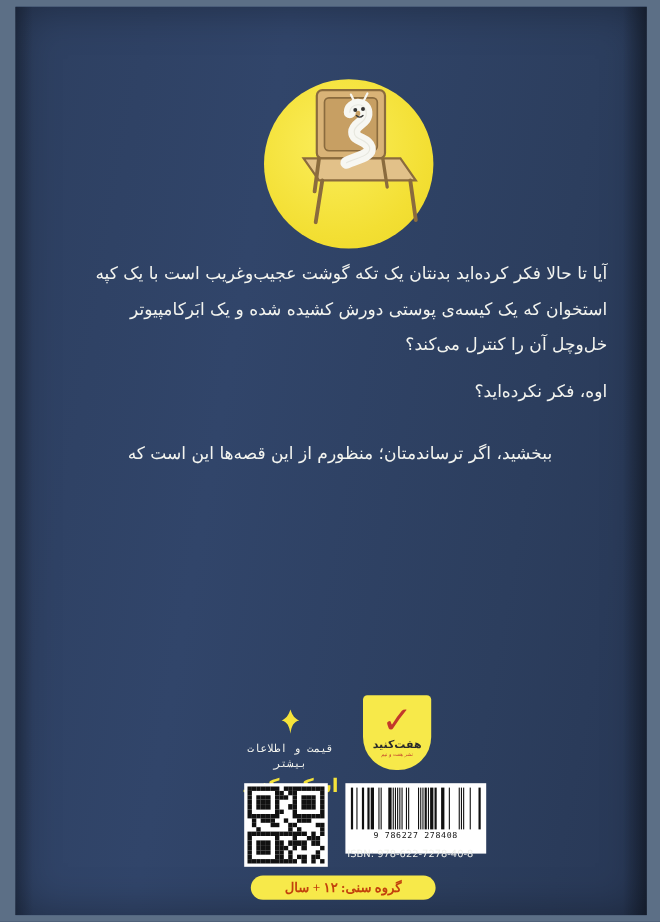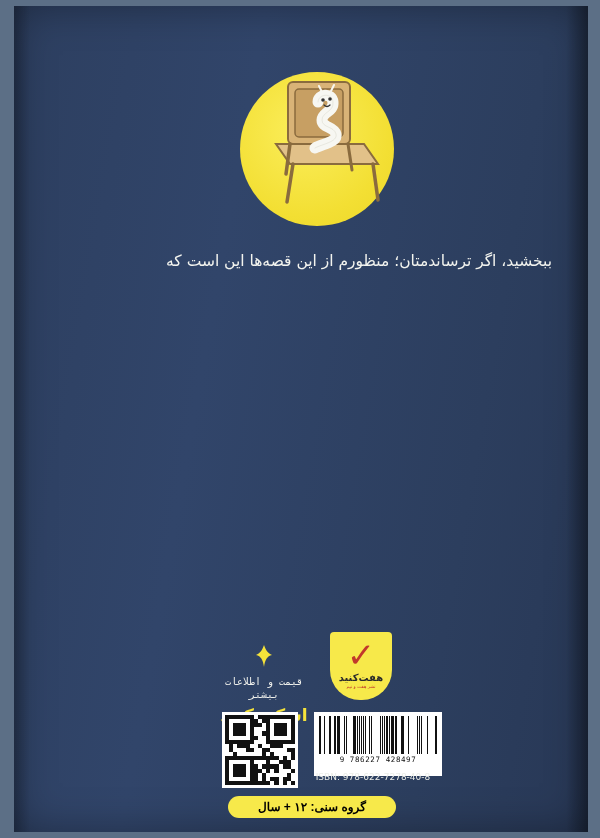--- a/index.html
+++ b/index.html
@@ -83,21 +83,21 @@
     direction: rtl;
     text-align: right;
     color: #f3f4ef;
     font-family: "DejaVu Sans", sans-serif;
     font-size: 15.5px;
     line-height: 2.05;
     letter-spacing: 0.1px;
   }
   .blurb .p1 { display: block; }
   .blurb .p2 { display: block; margin-top: 12px; }
-  .blurb .p3 { display: block; margin-top: 12px; }
+  .blurb .p3 { display: block; margin-top: 24px; text-align: center; }
   .blurb .bold-line {
     display: block;
     font-weight: bold;
     font-size: 18px;
     margin-top: 2px;
     letter-spacing: 0.4px;
   }
 
   
   .scan-block {
@@ -217,27 +217,27 @@
   }
 
   .age-pill {
     position: absolute;
     left: 214px;
     top: 790px;
     width: 168px;
     height: 22px;
     background: #f7e94a;
     border-radius: 11px;
-    color: #000000;
+    color: #c2410c;
     font-size: 12px;
     font-weight: bold;
     text-align: center;
     line-height: 22px;
     direction: rtl;
-    font-family: Liberation Sans, sans-serif;
+    font-family: Liberation Serif, serif;
   }
 </style>
 </head>
 <body>
 
 <div id="page">
   <div class="scan-edge"></div>
 
   <div class="book-cover">
     <div class="left-shade"></div>
@@ -261,20 +261,22 @@
 
       <circle cx="63" cy="22" r="1.8" fill="#333"></circle>
       <circle cx="70" cy="21" r="1.8" fill="#333"></circle>
       <path d="M64 27 q3 3 6 0" stroke="#333" stroke-width="1.2" fill="none" stroke-linecap="round"></path>
 
       <path d="M62 14 L59 8" stroke="#f7f7f2" stroke-width="2" stroke-linecap="round"></path>
       <path d="M71 13 L74 7" stroke="#f7f7f2" stroke-width="2" stroke-linecap="round"></path>
     </svg>
 
     <div class="blurb">
+      <span class="p1">آیا تا حالا فکر کرده‌اید بدنتان یک تکه گوشت عجیب‌وغریب است با یک کپه استخوان که یک کیسه‌ی پوستی دورش کشیده شده و یک ابَرکامپیوتر خل‌وچل آن را کنترل می‌کند؟</span>
+      <span class="p2">اوه، فکر نکرده‌اید؟</span>
       <span class="p3">ببخشید، اگر ترساندمتان؛ منظورم از این قصه‌ها این است که</span>
     </div>
 
     <div class="scan-block">
       <svg class="scan-arrow" viewBox="0 0 22 24">
         <path d="M11 1 C13 7 15 9 19 11 C14 12 12 16 11 23 C10 16 8 12 3 11 C7 9 9 7 11 1 Z" fill="#f5e33a"></path>
       </svg>
       <div class="scan-price">قیمت و اطلاعات بیشتر</div>
       <div class="scan-call">اسکن کنید</div>
     </div>
@@ -621,19 +623,19 @@
           <span style="width: 1.1px;"></span>
           <span style="width: 1.1px;"></span>
           <span style="width: 1.1px;"></span>
           <span style="width: 1.1px; background: transparent;"></span>
           <span style="width: 1.1px; background: transparent;"></span>
           <span style="width: 1.1px;"></span>
           <span style="width: 2.4px; background: transparent;"></span>
           <span style="width: 1.1px; background: transparent;"></span>
           <span style="width: 2.4px;"></span>
         </div>
-      <div class="barcode-digits">9 786227 428497</div>
+      <div class="barcode-digits">9 786227 278408</div>
     </div>
     <div class="isbn-line">ISBN: 978-622-7278-40-8</div>
 
     <div class="age-pill">گروه سنی: ۱۲ + سال</div>
   </div>
 </div>
 
 </body></html>

